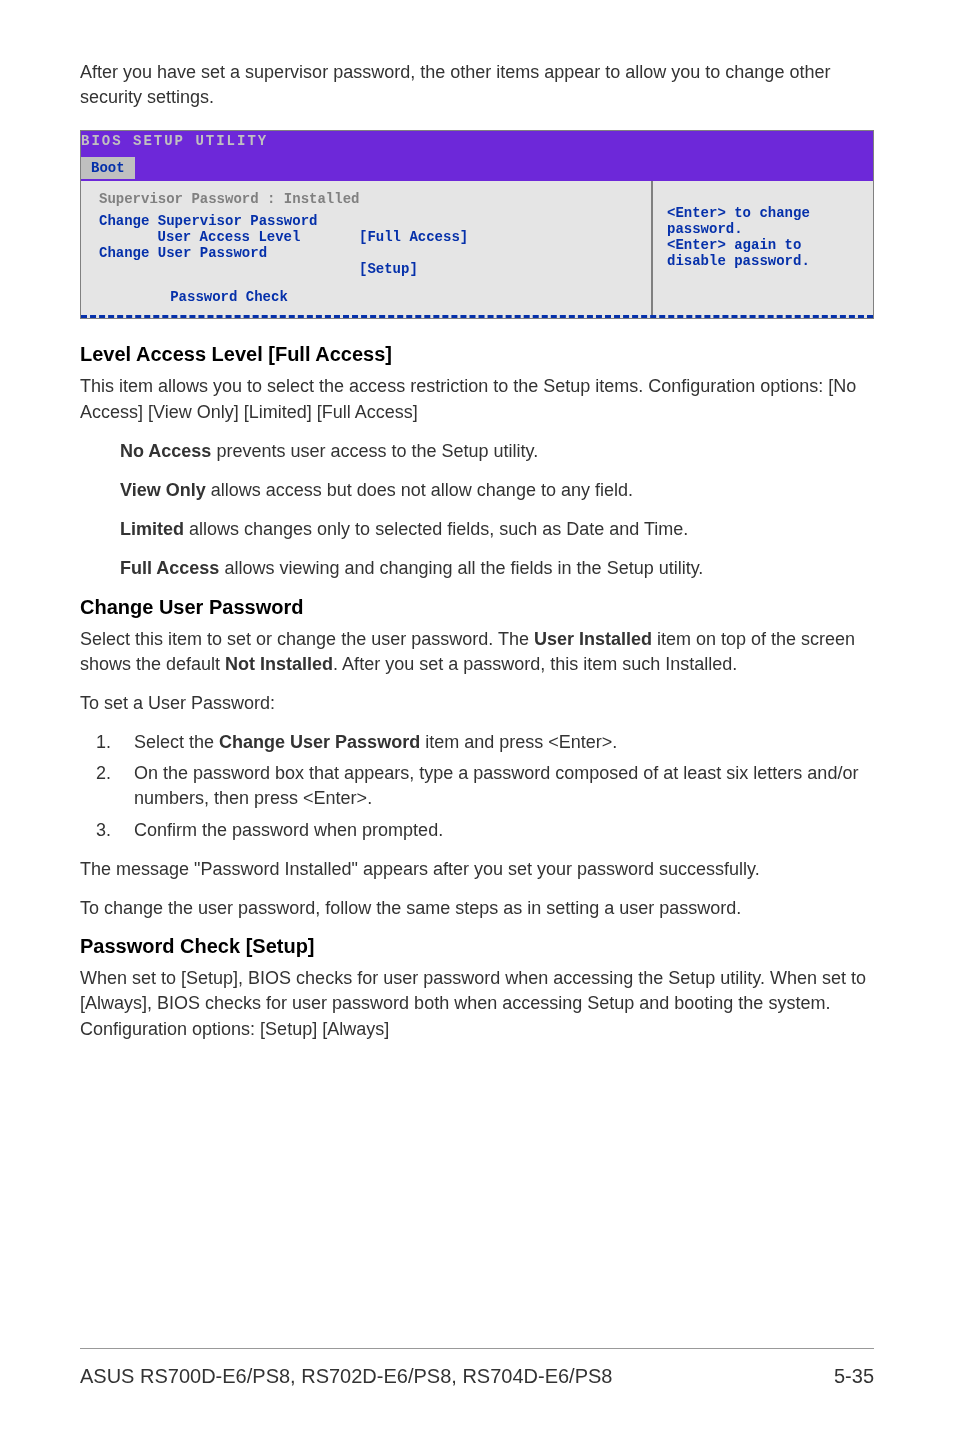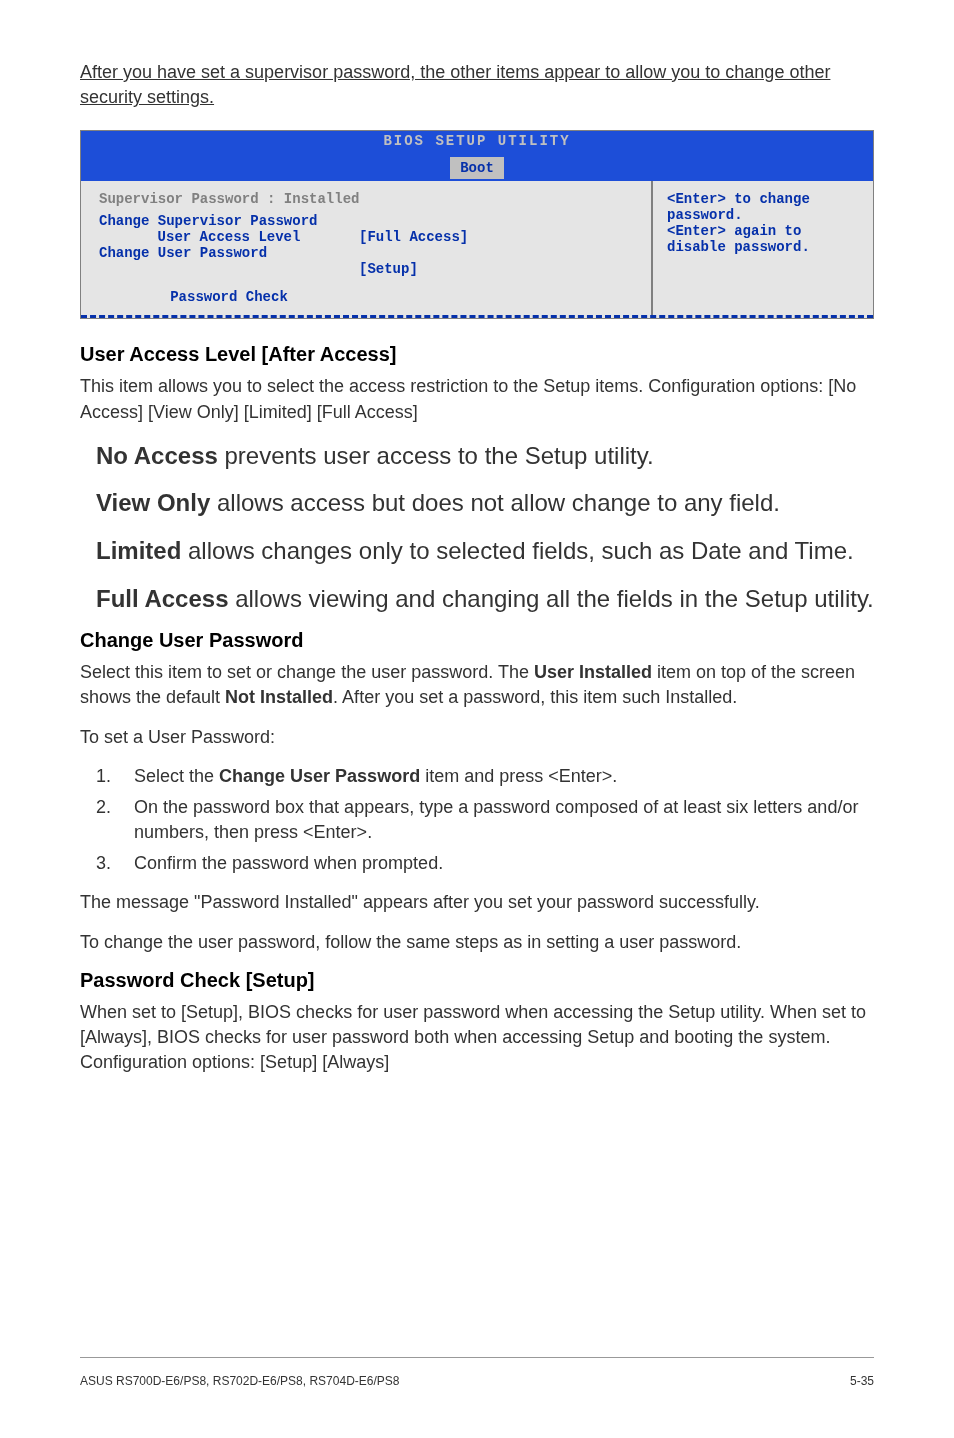--- a/index.html
+++ b/index.html
@@ -14,36 +14,34 @@
       font-family: Arial, Helvetica, sans-serif;
       color: #333;
       padding: 60px 80px 40px 80px;
       position: relative;
     }
     .intro-text {
       font-size: 18px;
       line-height: 1.4;
       color: #333;
       margin-bottom: 20px;
-      text-decoration: underline;
     }
     
     
     .bios-box {
       border: 1px solid #808080;
       margin-bottom: 24px;
       font-family: "Courier New", monospace;
       font-size: 14px;
       font-weight: bold;
     }
     .bios-header {
-      background: #1d4ed8;
+      background: #6d28d9;
       color: #fff;
       padding: 2px 0;
-      text-align: center;
     }
     .bios-header .util-title {
       color: #c0c0c0;
       letter-spacing: 2px;
     }
     .bios-tab {
       display: inline-block;
       background: #c0c0c0;
       color: #0530aa;
       padding: 4px 10px;
@@ -54,21 +52,21 @@
       background: #e5e5e5;
       border-bottom: 3px dashed #0530aa;
     }
     .bios-left {
       flex: 1 1 auto;
       padding: 10px 18px;
       border-right: 2px solid #808080;
     }
     .bios-right {
       width: 220px;
-      padding: 10px 14px;
+      padding: 24px 14px;
     }
     .bios-row {
       display: flex;
       text-align: center;
     }
     .bios-label {
       color: #808080;
     }
     .bios-link {
       color: #0530aa;
@@ -84,23 +82,23 @@
       margin-bottom: 8px;
       color: #000;
     }
     p.body-text {
       font-size: 18px;
       line-height: 1.4;
       margin-bottom: 14px;
       color: #333;
     }
     .definition {
-      margin-left: 16px;
+      margin-left: 40px;
       margin-bottom: 14px;
-      font-size: 24px;
+      font-size: 18px;
       line-height: 1.4;
       color: #333;
     }
     .definition b {
       font-weight: bold;
     }
     ol.steps {
       margin-left: 36px;
       margin-bottom: 14px;
     }
@@ -114,21 +112,21 @@
     
     .footer {
       position: absolute;
       bottom: 50px;
       left: 80px;
       right: 80px;
       border-top: 1px solid #999;
       padding-top: 16px;
       display: flex;
       justify-content: space-between;
-      font-size: 12px;
+      font-size: 20px;
       color: #333;
     }
   </style>
 </head>
 <body>
 
 <p class="intro-text">After you have set a supervisor password, the other items appear to allow you to change other security settings.</p>
 
 <div class="bios-box">
   <div class="bios-header">
@@ -150,21 +148,21 @@
         <span class="bios-link">[Setup]</span>
       </div>
     </div>
     <div class="bios-right">
       <div class="bios-help">&lt;Enter&gt; to change password.</div>
       <div class="bios-help">&lt;Enter&gt; again to disable password.</div>
     </div>
   </div>
 </div>
 
-<h2 class="section-heading">User Access Level [After Access]</h2>
+<h2 class="section-heading">Level Access Level [Full Access]</h2>
 <p class="body-text">This item allows you to select the access restriction to the Setup items. Configuration options: [No Access] [View Only] [Limited] [Full Access]</p>
 
 <p class="definition"><b>No Access</b><span> prevents user access to the Setup utility.</span></p>
 <p class="definition"><b>View Only</b><span> allows access but does not allow change to any field.</span></p>
 <p class="definition"><b>Limited</b><span> allows changes only to selected fields, such as Date and Time.</span></p>
 <p class="definition"><b>Full Access</b><span> allows viewing and changing all the fields in the Setup utility.</span></p>
 
 <h2 class="section-heading">Change User Password</h2>
 <p class="body-text">
   <span>Select this item to set or change the user password. The </span><b>User Installed</b><span> item on top of the screen shows the default </span><b>Not Installed</b><span>. After you set a password, this item such Installed.</span>

